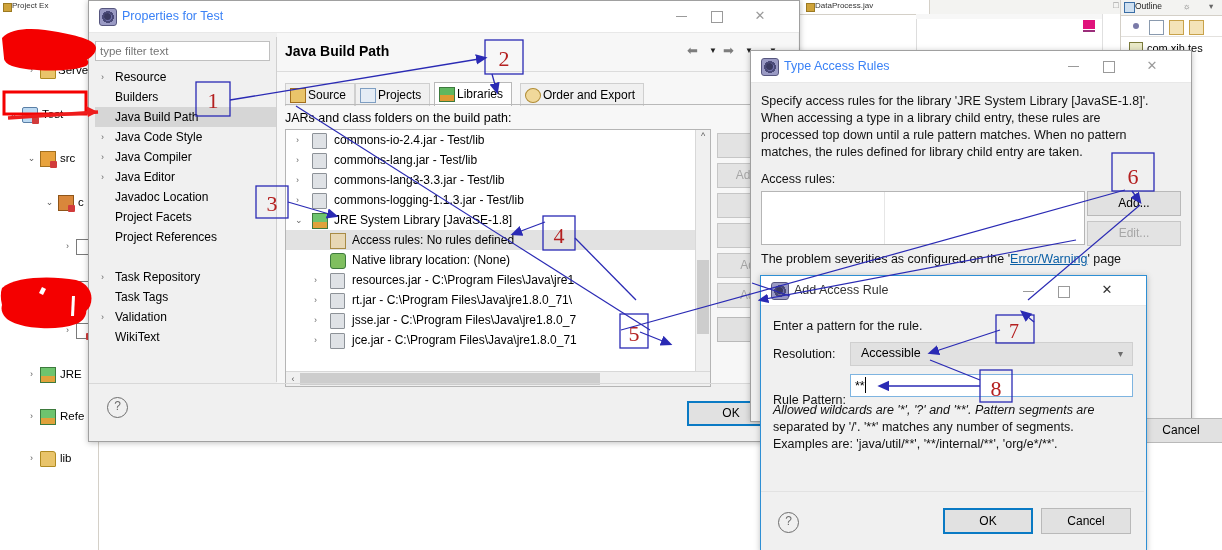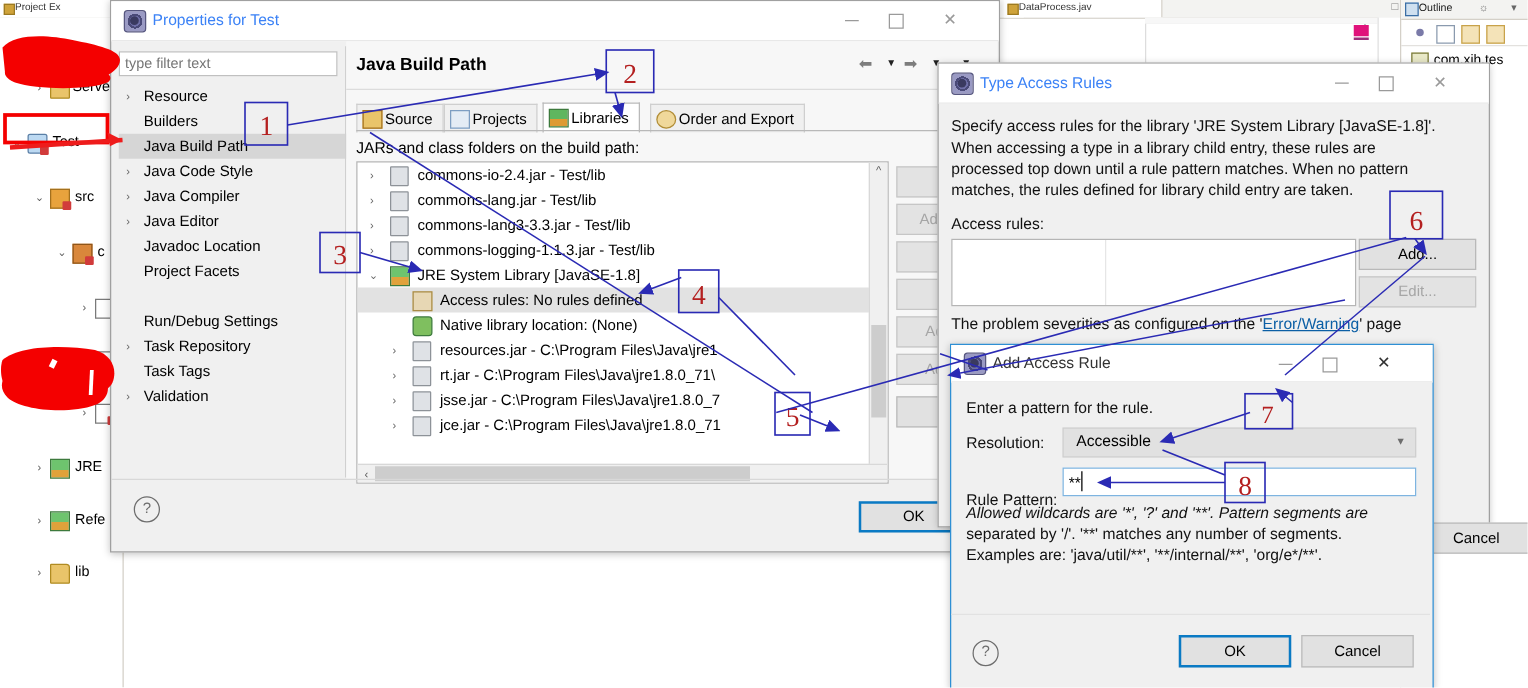--- a/index.html
+++ b/index.html
@@ -253,33 +253,36 @@
   <div class="ptree-item" style="left:6px;top:166px;width:178px;">
     <span class="arr">›</span>
     <span>Java Editor</span>
   </div>
   <div class="ptree-item" style="left:6px;top:186px;width:178px;">
     <span>Javadoc Location</span>
   </div>
   <div class="ptree-item" style="left:6px;top:206px;width:178px;">
     <span>Project Facets</span>
   </div>
-  <div class="ptree-item" style="left:6px;top:246px;width:178px;">
-    <span>Run/Debug Settings</span>
+  <div class="ptree-item" style="left:6px;top:226px;width:178px;">
+    <span>Project References</span>
   </div>
   <div class="ptree-item" style="left:6px;top:266px;width:178px;">
     <span class="arr">›</span>
     <span>Task Repository</span>
   </div>
   <div class="ptree-item" style="left:6px;top:286px;width:178px;">
     <span>Task Tags</span>
   </div>
   <div class="ptree-item" style="left:6px;top:306px;width:178px;">
     <span class="arr">›</span>
     <span>Validation</span>
+  </div>
+  <div class="ptree-item" style="left:6px;top:326px;width:178px;">
+    <span>WikiText</span>
   </div>
 
   <div class="sep" style="left:187px;top:36px;width:1px;height:345px;background:#d0d0d0;"></div>
 
   <div class="abs" style="left:188px;top:32px;width:521px;height:350px;background:#f7f7f7;">
     <div class="page-title" style="left:8px;top:10px;">Java Build Path</div>
     <div class="sep" style="left:0;top:38px;width:521px;"></div>
 
     <div class="abs" style="left:410px;top:10px;color:#7d7d7d;font-size:13px;">⬅</div>
     <div class="abs" style="left:432px;top:13px;color:#222;font-size:8px;">▼</div>

